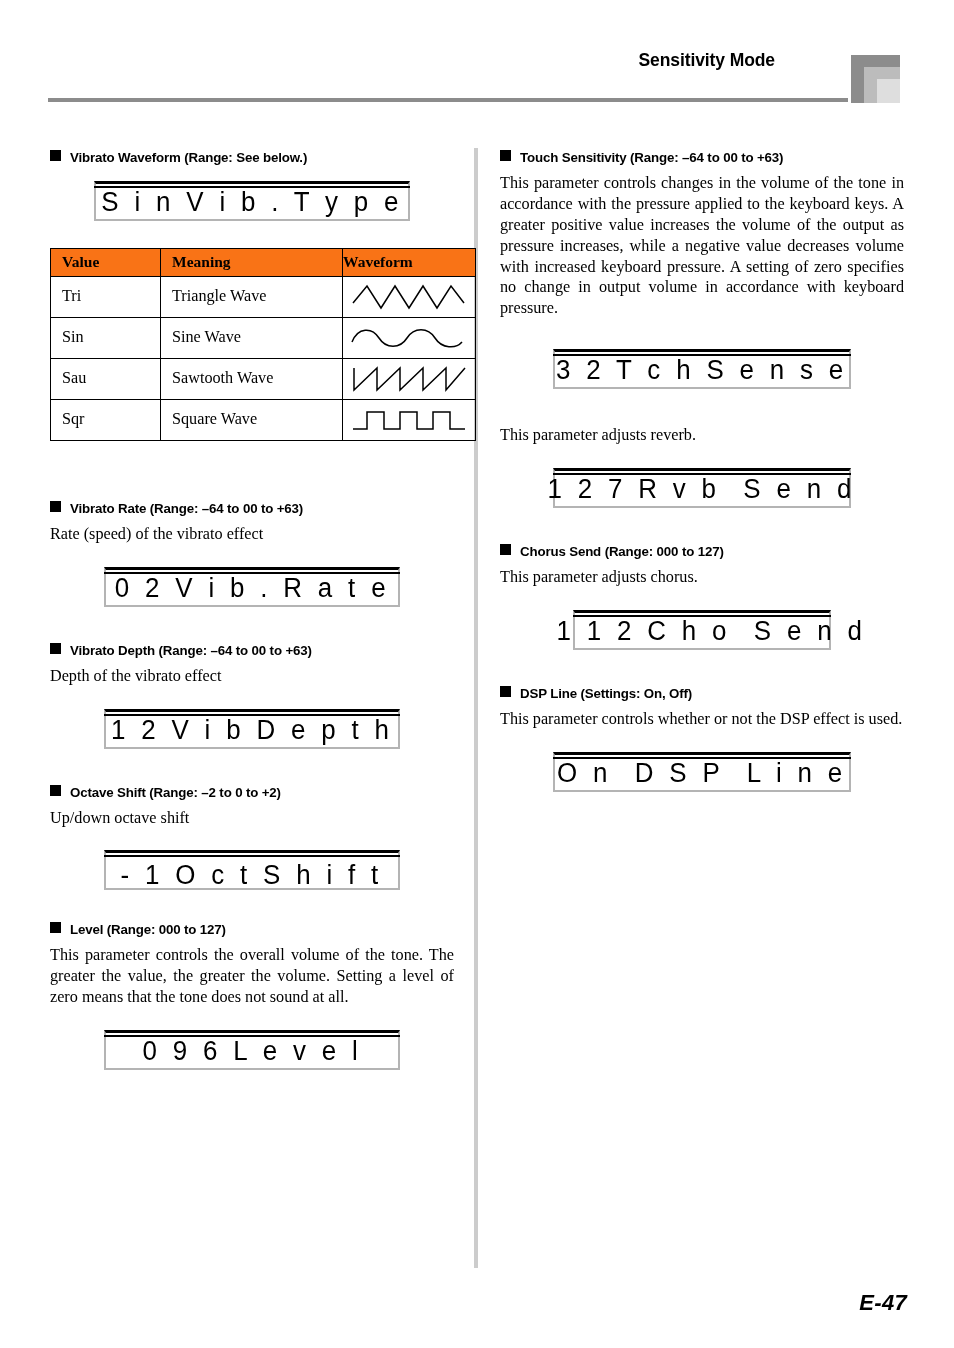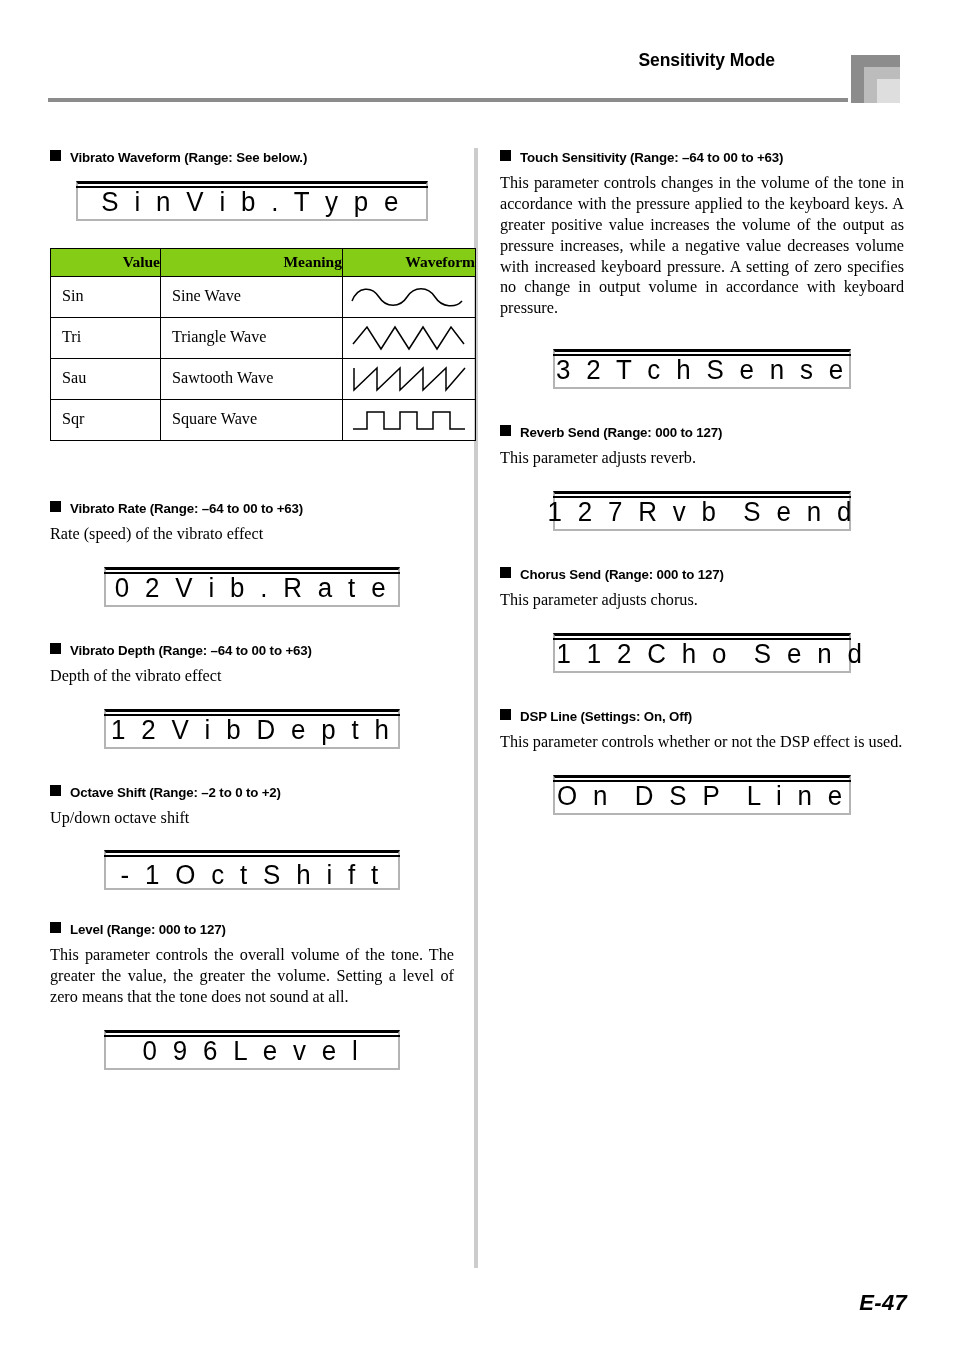--- a/index.html
+++ b/index.html
@@ -146,51 +146,51 @@
     font-weight: 400;
     letter-spacing: 4.5px;
     white-space: pre;
     line-height: 1;
     padding: 0 6px;
     transform: scaleX(0.96);
     position: relative;
     top: 1px;
   }
   
-  .lcd.w-sinvib   { width: 352px; }
+  .lcd.w-sinvib   { width: 316px; }
   .lcd.w-vibdelay { width: 296px; }
   .lcd.w-vibrate  { width: 296px; }
   .lcd.w-vibdepth { width: 296px; }
   .lcd.w-octshift { width: 296px; align-items: flex-end; }
   .lcd.w-level    { width: 296px; }
   .lcd.w-tchsense { width: 298px; }
   .lcd.w-rvbsend  { width: 298px; }
-  .lcd.w-chosend  { width: 298px; padding-left: 18px; }
+  .lcd.w-chosend  { width: 258px; padding-left: 18px; }
   .lcd.w-dspline  { width: 298px; }
 
   
   #waveform-table {
     border-collapse: collapse;
     width: 400px;
     margin-top: 27px;
     margin-bottom: 24px;
     table-layout: fixed;
   }
   #waveform-table th,
   #waveform-table td {
     border: 1.4px solid #000000;
     padding: 0;
     font-family: "Liberation Serif", serif;
   }
   #waveform-table thead th {
-    background: #84cc16;
+    background: #f97316;
     font-weight: bold;
     font-size: 15.5px;
     height: 27px;
-    text-align: right;
+    text-align: left;
     vertical-align: middle;
   }
   #waveform-table tbody td {
     height: 40px;
     vertical-align: middle;
     font-size: 16.2px;
   }
   .cell-value   { width: 98px;  padding-left: 11px !important; }
   .cell-meaning { width: 170px; padding-left: 11px !important; }
   .cell-wave    { width: 132px; text-align: center; }
@@ -246,34 +246,34 @@
   <table id="waveform-table">
     <thead>
       <tr>
         <th class="cell-value">Value</th>
         <th class="cell-meaning">Meaning</th>
         <th class="cell-wave">Waveform</th>
       </tr>
     </thead>
     <tbody>
       <tr>
+        <td class="cell-value">Tri</td>
+        <td class="cell-meaning">Triangle Wave</td>
+        <td class="cell-wave">
+          <svg width="118" height="30" viewBox="0 0 118 30">
+            <polyline points="3,21 17,4 31,26 45,4 59,26 73,4 87,26 101,4 114,21" fill="none" stroke="#000" stroke-width="1.5"></polyline>
+          </svg>
+        </td>
+      </tr>
+      <tr>
         <td class="cell-value">Sin</td>
         <td class="cell-meaning">Sine Wave</td>
         <td class="cell-wave">
           <svg width="118" height="30" viewBox="0 0 118 30">
             <path d="M2 19 C 8 4, 22 4, 29 15 C 36 26, 50 26, 57 15 C 64 4, 78 4, 85 15 C 92 26, 106 26, 112 19" fill="none" stroke="#000" stroke-width="1.5"></path>
-          </svg>
-        </td>
-      </tr>
-      <tr>
-        <td class="cell-value">Tri</td>
-        <td class="cell-meaning">Triangle Wave</td>
-        <td class="cell-wave">
-          <svg width="118" height="30" viewBox="0 0 118 30">
-            <polyline points="3,21 17,4 31,26 45,4 59,26 73,4 87,26 101,4 114,21" fill="none" stroke="#000" stroke-width="1.5"></polyline>
           </svg>
         </td>
       </tr>
       <tr>
         <td class="cell-value">Sau</td>
         <td class="cell-meaning">Sawtooth Wave</td>
         <td class="cell-wave">
           <svg width="118" height="30" viewBox="0 0 118 30">
             <polyline points="4,4 4,26 27,4 27,26 50,4 50,26 73,4 73,26 96,4 96,26 115,4" fill="none" stroke="#000" stroke-width="1.5"></polyline>
           </svg>
@@ -370,24 +370,20 @@
     <div class="lcd-wrap">
       <div class="lcd w-tchsense">
         <span class="lcd-text">3 2 T c h S e n s e</span>
       </div>
     </div>
   </div>
 
   <div class="sp-36"></div>
 
   <div class="section">
-    <div class="section-heading">
-      <span class="bullet-square"></span>
-      <span class="heading-text">Reverb Send (Range: 000 to 127)</span>
-    </div>
     <p class="body-text single">This parameter adjusts reverb.</p>
     <div class="sp-16"></div>
     <div class="lcd-wrap">
       <div class="lcd w-rvbsend">
         <span class="lcd-text">1 2 7 R v b  S e n d</span>
       </div>
     </div>
   </div>
 
   <div class="sp-36"></div>

